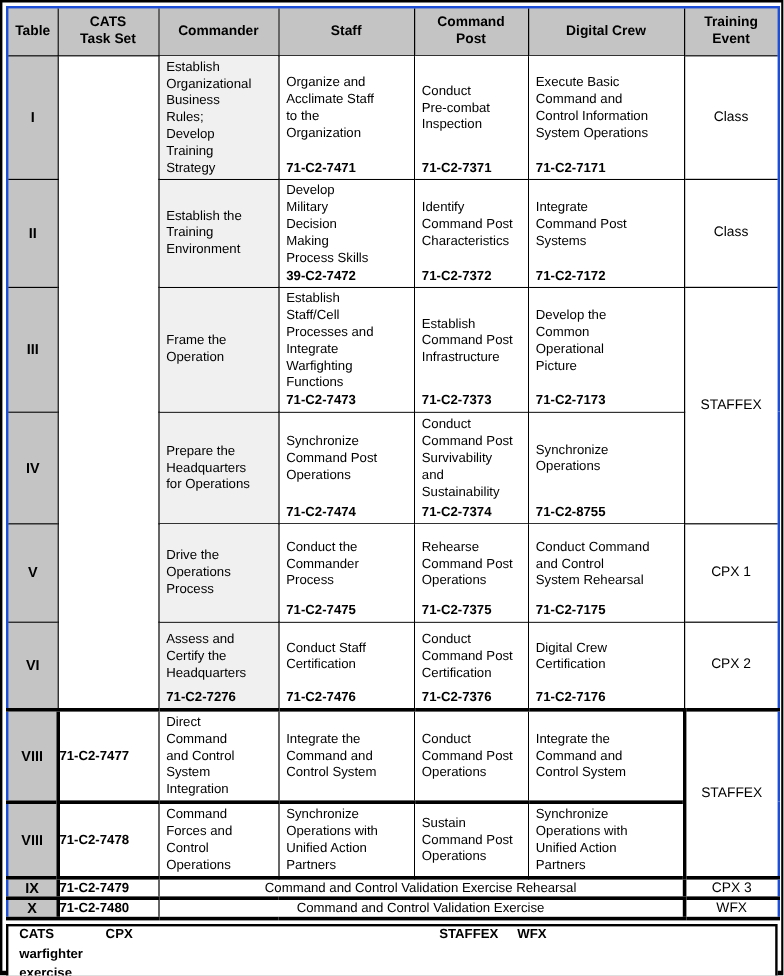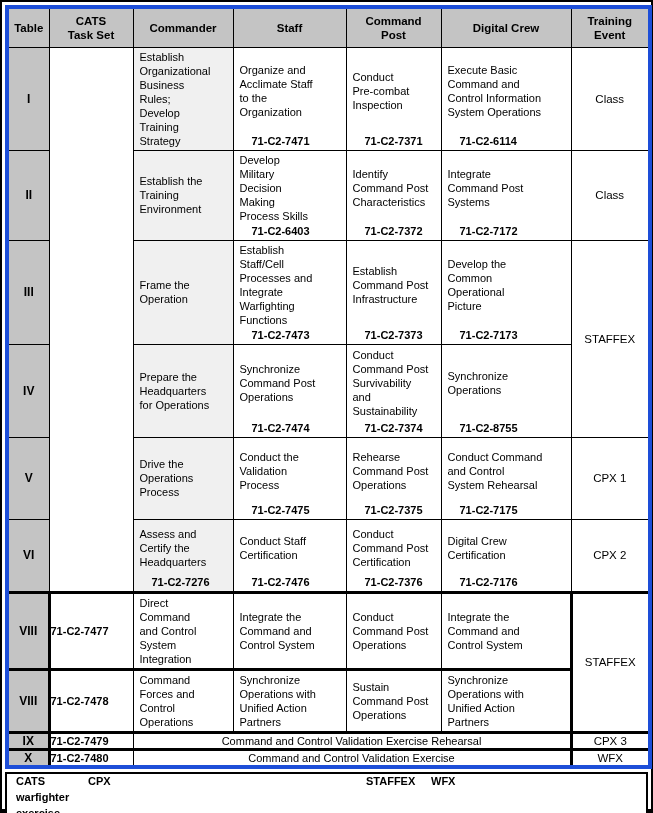--- a/index.html
+++ b/index.html
@@ -1,28 +1,28 @@
 <!DOCTYPE html>
 <html style="--header-bg: #c4c4c4; --commander-bg: #f0f0f0;"><head>
 <meta charset="utf-8">
 <style>
   html,body{margin:0;padding:0;background:#fff;}
   body{font-family:"Liberation Sans","DejaVu Sans",sans-serif;color:#000;}
   .page{width:653px;height:813px;box-sizing:border-box;border:2px solid #000;border-bottom:4px solid #000;
         padding:3px;background:#fff;}
-  table.cats{border-collapse:collapse;table-layout:fixed;width:643px;border:4px solid #1d4ed8;padding-left:32px;}
+  table.cats{border-collapse:collapse;table-layout:fixed;width:643px;border:2px solid #1d4ed8;padding-left:32px;}
   table.cats td,table.cats th{border:1px solid #000;padding:0;overflow:hidden;box-sizing:border-box;}
   th.hdr{background:var(--header-bg,#c4c4c4);font-weight:bold;font-size:11.5px;line-height:14px;
          text-align:center;vertical-align:middle;white-space:pre-line;}
   td.rn{background:var(--header-bg,#c4c4c4);font-weight:bold;font-size:12px;text-align:center;vertical-align:middle;}
   td.content{position:relative;vertical-align:middle;background:#fff;margin-left:35px;}
   td.cmdbg{background:var(--commander-bg,#f0f0f0);}
   .body{white-space:pre-line;font-size:11px;line-height:14px;padding:2px 3px 2px 6px;}
   td.has-code .body{padding-bottom:17px;}
-  .code{position:absolute;left:18px;bottom:2px;font-weight:bold;font-size:11px;line-height:13px;white-space:nowrap;}
+  .code{position:absolute;left:6px;bottom:2px;font-weight:bold;font-size:11px;line-height:13px;white-space:nowrap;}
   td.tset{font-weight:bold;font-size:11px;text-align:left;vertical-align:middle;}
   td.event{font-weight:normal;font-size:11.5px;text-align:center;vertical-align:middle;background:#fff;}
   td.mdesc{font-size:11px;text-align:center;vertical-align:middle;background:#fff;}
   td.empty{background:#fff;}
   
   tr.rh  > *{height:40px;}
   tr.r1  > td{height:102px;}
   tr.r2  > td{height:89px;}
   tr.r3  > td{height:102px;}
   tr.r4  > td{height:93px;}
@@ -97,39 +97,39 @@
         <div class="body">Conduct
 Pre-combat
 Inspection</div>
         <div class="code">71-C2-7371</div>
           </td>
       <td class="content has-code">
         <div class="body">Execute Basic
 Command and
 Control Information
 System Operations</div>
-        <div class="code">71-C2-6114</div>
+        <div class="code">71-C2-7171</div>
           </td>
       <td class="event">Class</td>
     </tr>
 
     <tr class="r2">
       <td class="rn">II</td>
       <td class="content cmdbg">
         <div class="body">Establish the
 Training
 Environment</div>
           </td>
       <td class="content has-code">
         <div class="body">Develop
 Military
 Decision
 Making
 Process Skills</div>
-        <div class="code">71-C2-6403</div>
+        <div class="code">39-C2-7472</div>
           </td>
       <td class="content has-code">
         <div class="body">Identify
 Command Post
 Characteristics</div>
         <div class="code">71-C2-7372</div>
           </td>
       <td class="content has-code">
         <div class="body">Integrate
 Command Post
@@ -200,21 +200,21 @@
 
     <tr class="r5">
       <td class="rn">V</td>
       <td class="content cmdbg">
         <div class="body">Drive the
 Operations
 Process</div>
           </td>
       <td class="content has-code">
         <div class="body">Conduct the
-Validation
+Commander
 Process</div>
         <div class="code">71-C2-7475</div>
           </td>
       <td class="content has-code">
         <div class="body">Rehearse
 Command Post
 Operations</div>
         <div class="code">71-C2-7375</div>
           </td>
       <td class="content has-code">

